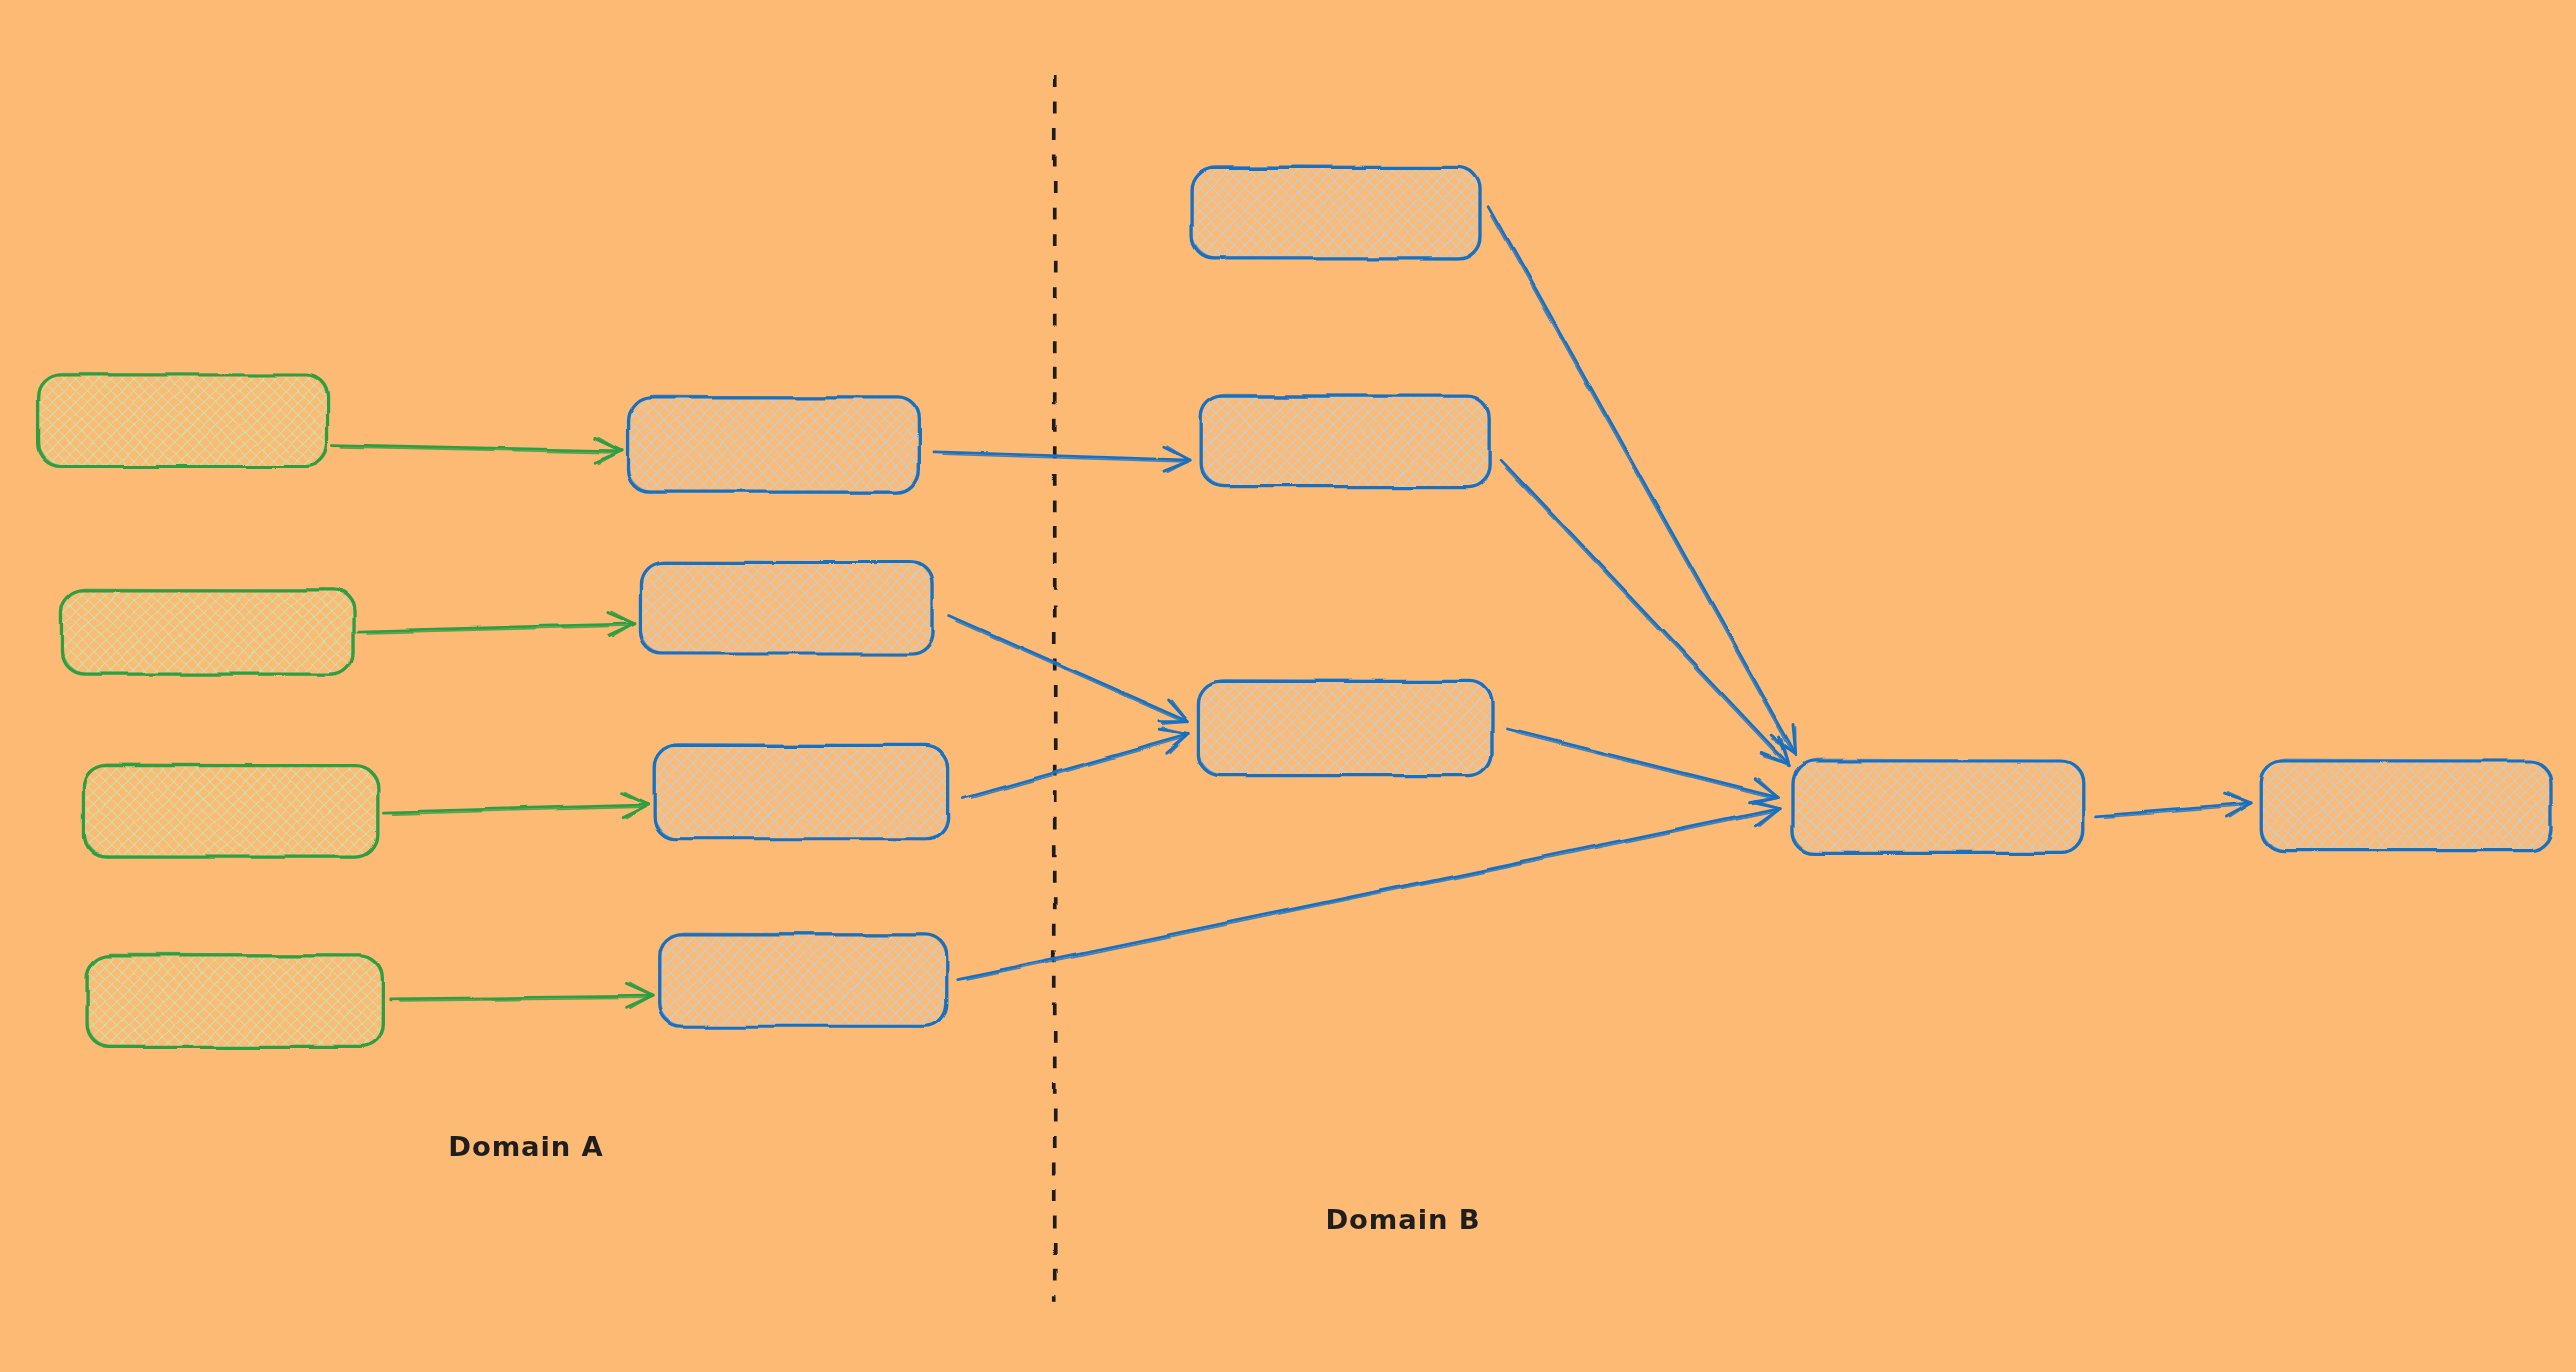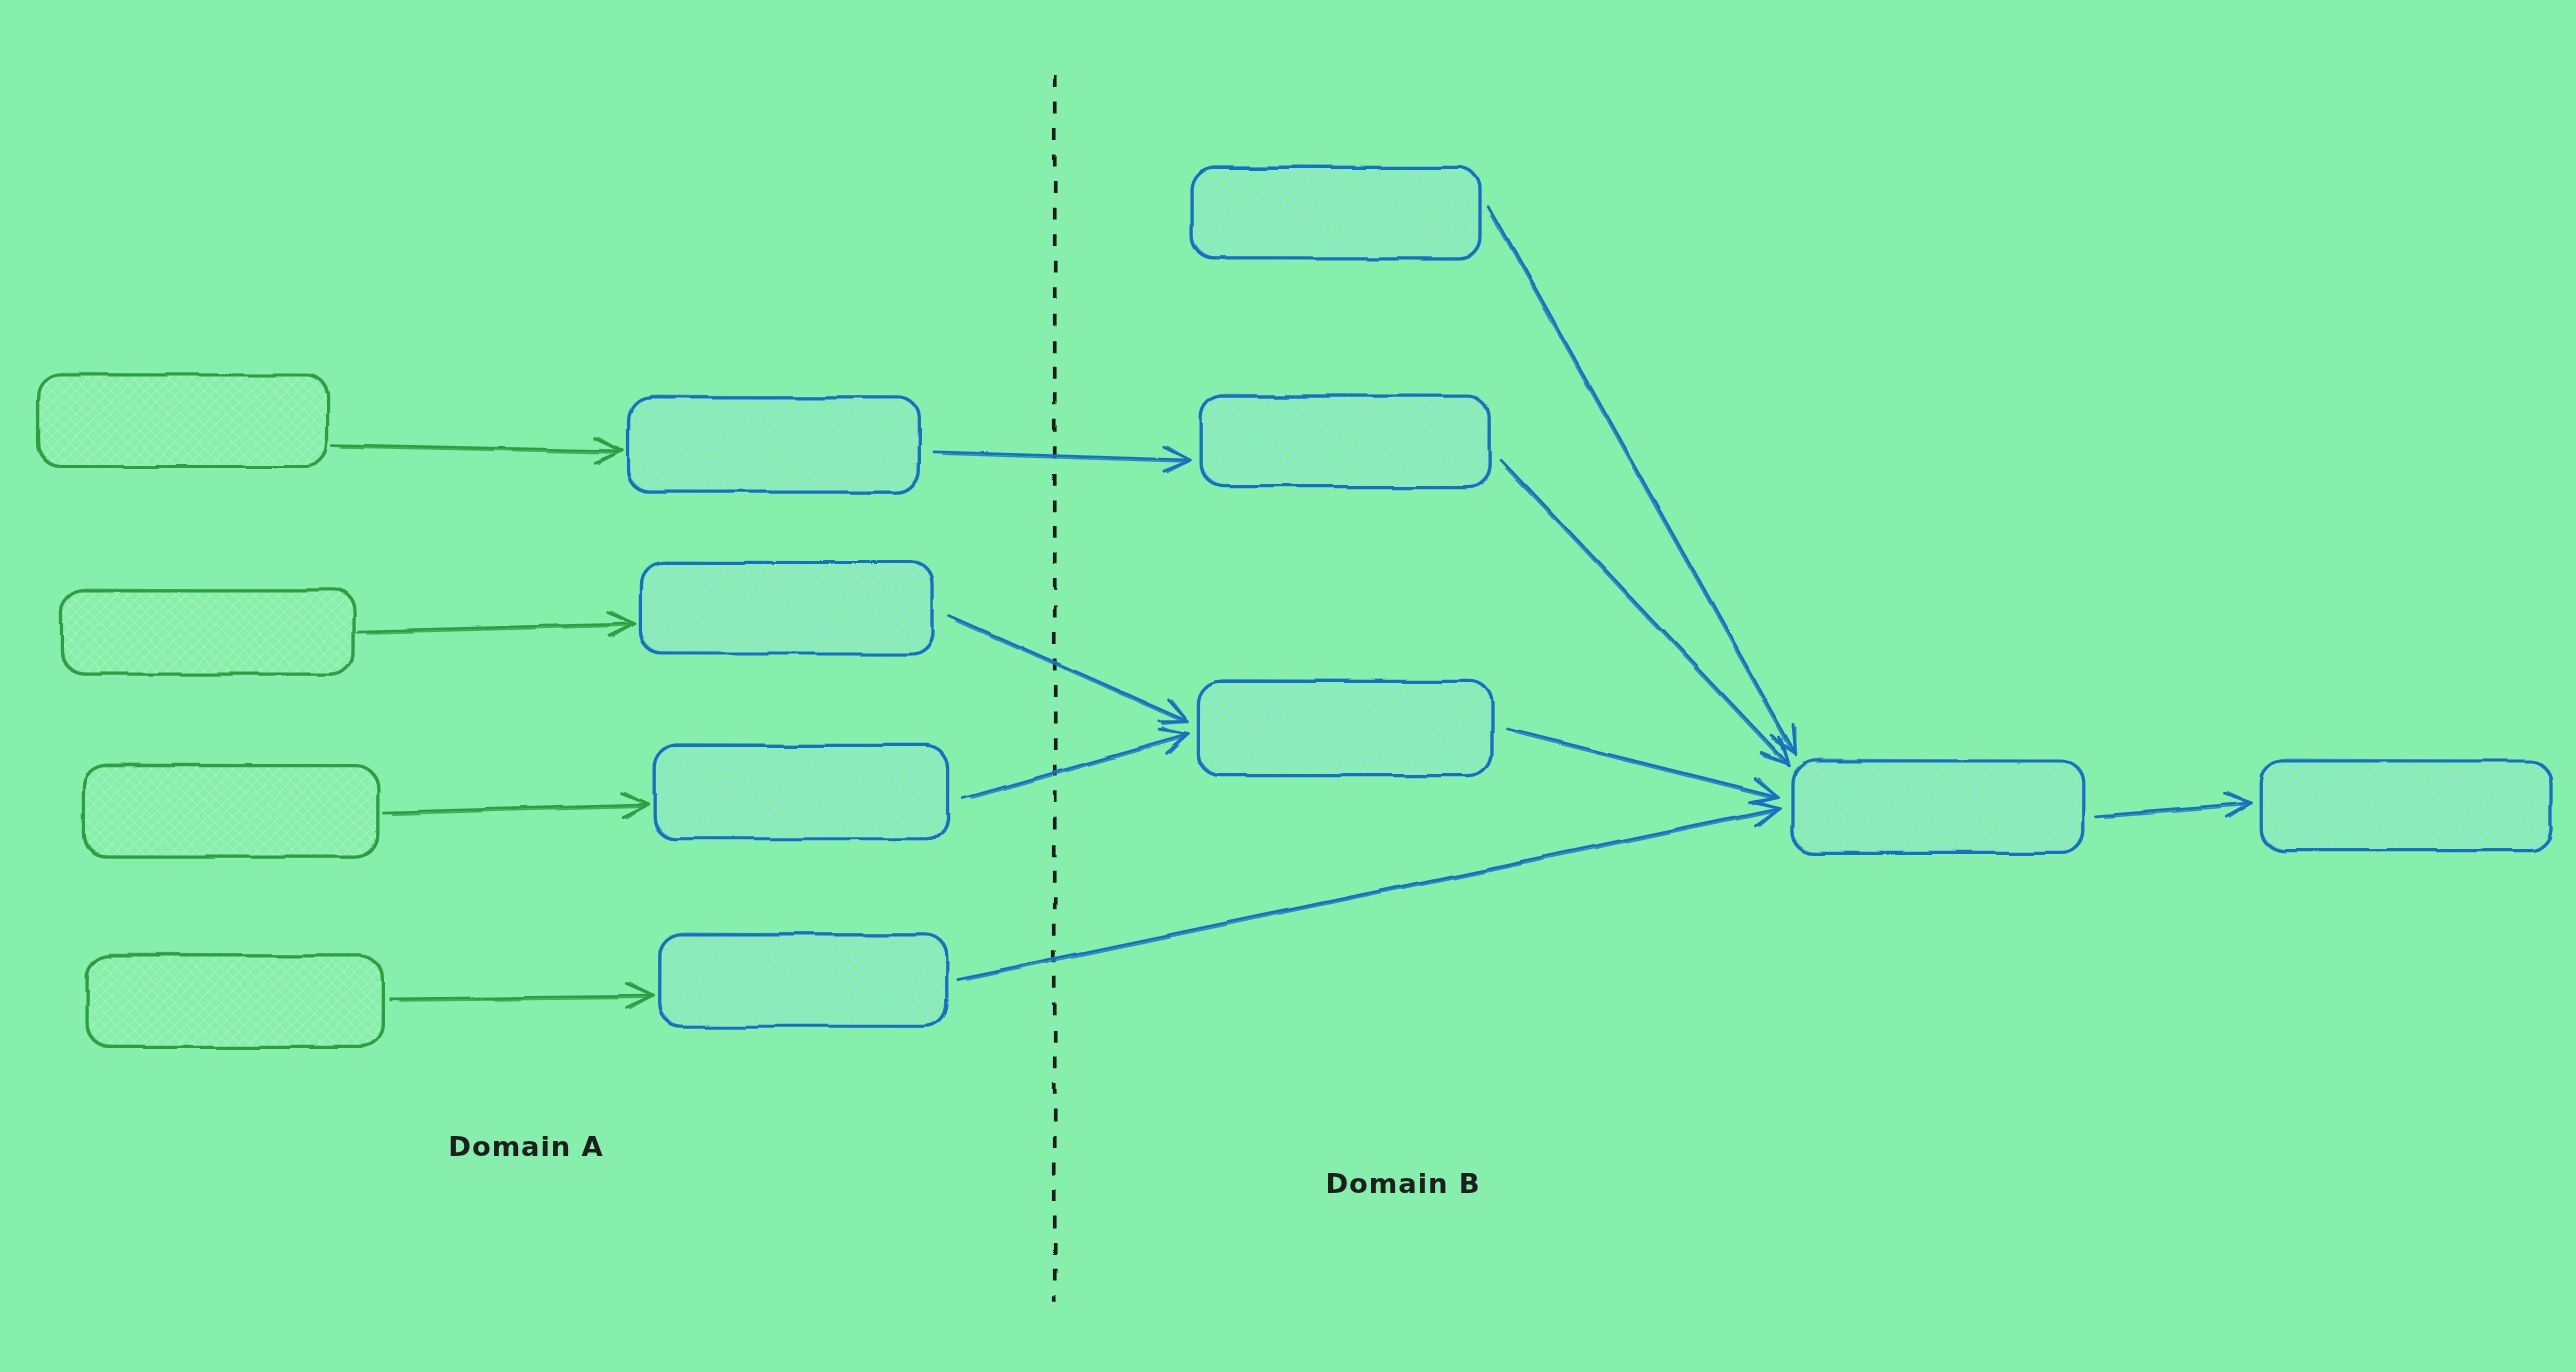--- a/index.html
+++ b/index.html
@@ -1,21 +1,21 @@
 <!DOCTYPE html>
 <html style="font-size:14.6px"><head>
 <meta charset="utf-8">
 <style>
   html, body { margin: 0; padding: 0; background: #ffffff; }
   .stage {
     position: relative;
     width: 2576px;
     height: 1372px;
     overflow: hidden;
-    background: #86efac;
+    background: #fdba74;
     font-family: "DejaVu Sans", sans-serif;
   }
   .stage svg { position: absolute; left: 0; top: 0; }
   .diagram-label {
     position: absolute;
     transform: translateX(-50%);
     font-family: cursive, "DejaVu Sans", sans-serif;
     font-size: 27.4px;
     font-weight: 600;
     letter-spacing: 0.9px;
@@ -165,15 +165,15 @@
         <path d="M 1914.9320955336646 878.2933352362733 L 1943 871 L 1921.6977165121511 851.3222786328465" fill="none" stroke="#1971c2" stroke-width="2.2" stroke-linecap="round" stroke-linejoin="round" opacity="0.85"></path>
       </g>
       <g filter="url(#rough-edge)">
         <line x1="2292" y1="892" x2="2461" y2="879" stroke="#1971c2" stroke-width="3" stroke-linecap="round"></line>
         <line x1="2302.1469468024507" y1="893.5262603278063" x2="2455.1940750344256" y2="881.7534043099621" stroke="#1971c2" stroke-width="1.8" stroke-linecap="round" opacity="0.8"></line>
         <path d="M 2432.8679800170576 894.250883636017 L 2461 879 L 2430.866456872525 868.231082757092" fill="none" stroke="#1971c2" stroke-width="3.2" stroke-linecap="round" stroke-linejoin="round" opacity="1"></path>
         <path d="M 2436.691406286127 894.8143059175501 L 2461 879 L 2434.5587311894883 867.0895296612488" fill="none" stroke="#1971c2" stroke-width="2.2" stroke-linecap="round" stroke-linejoin="round" opacity="0.85"></path>
       </g>
     </svg>
   <div class="diagram-label" id="label-domain-a" style="left: 526px; top: 1131px; color: rgb(30, 30, 30);">Domain A</div>
-  <div class="diagram-label" id="label-domain-b" style="left: 1403px; top: 1168px; color: rgb(30, 30, 30);">Domain B</div>
+  <div class="diagram-label" id="label-domain-b" style="left: 1403px; top: 1204px; color: rgb(30, 30, 30);">Domain B</div>
 </div>
 
 
 </body></html>

